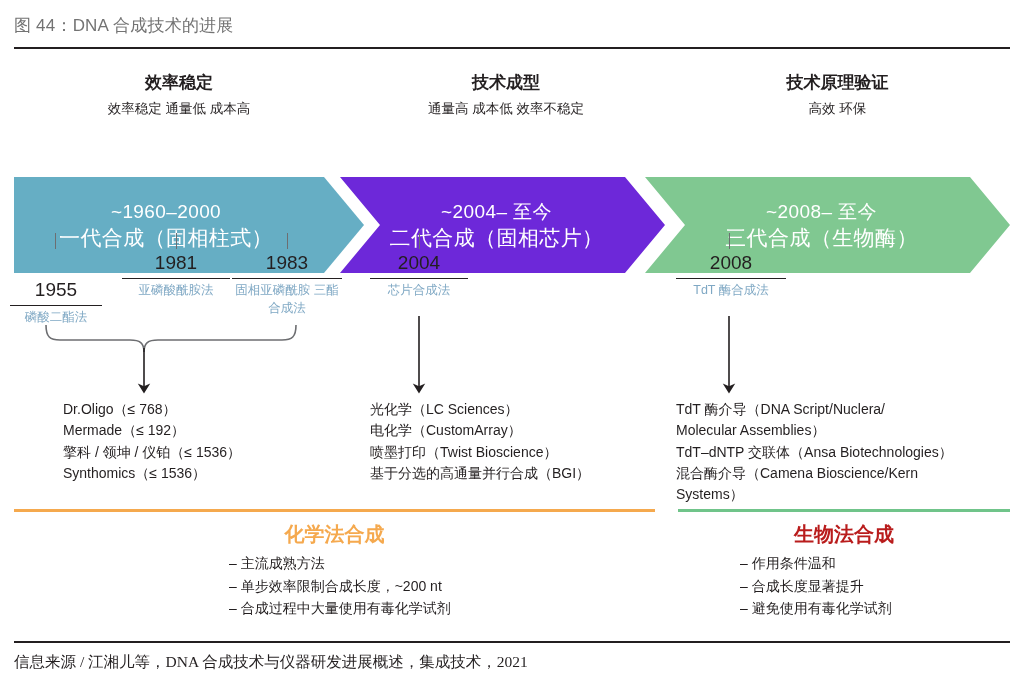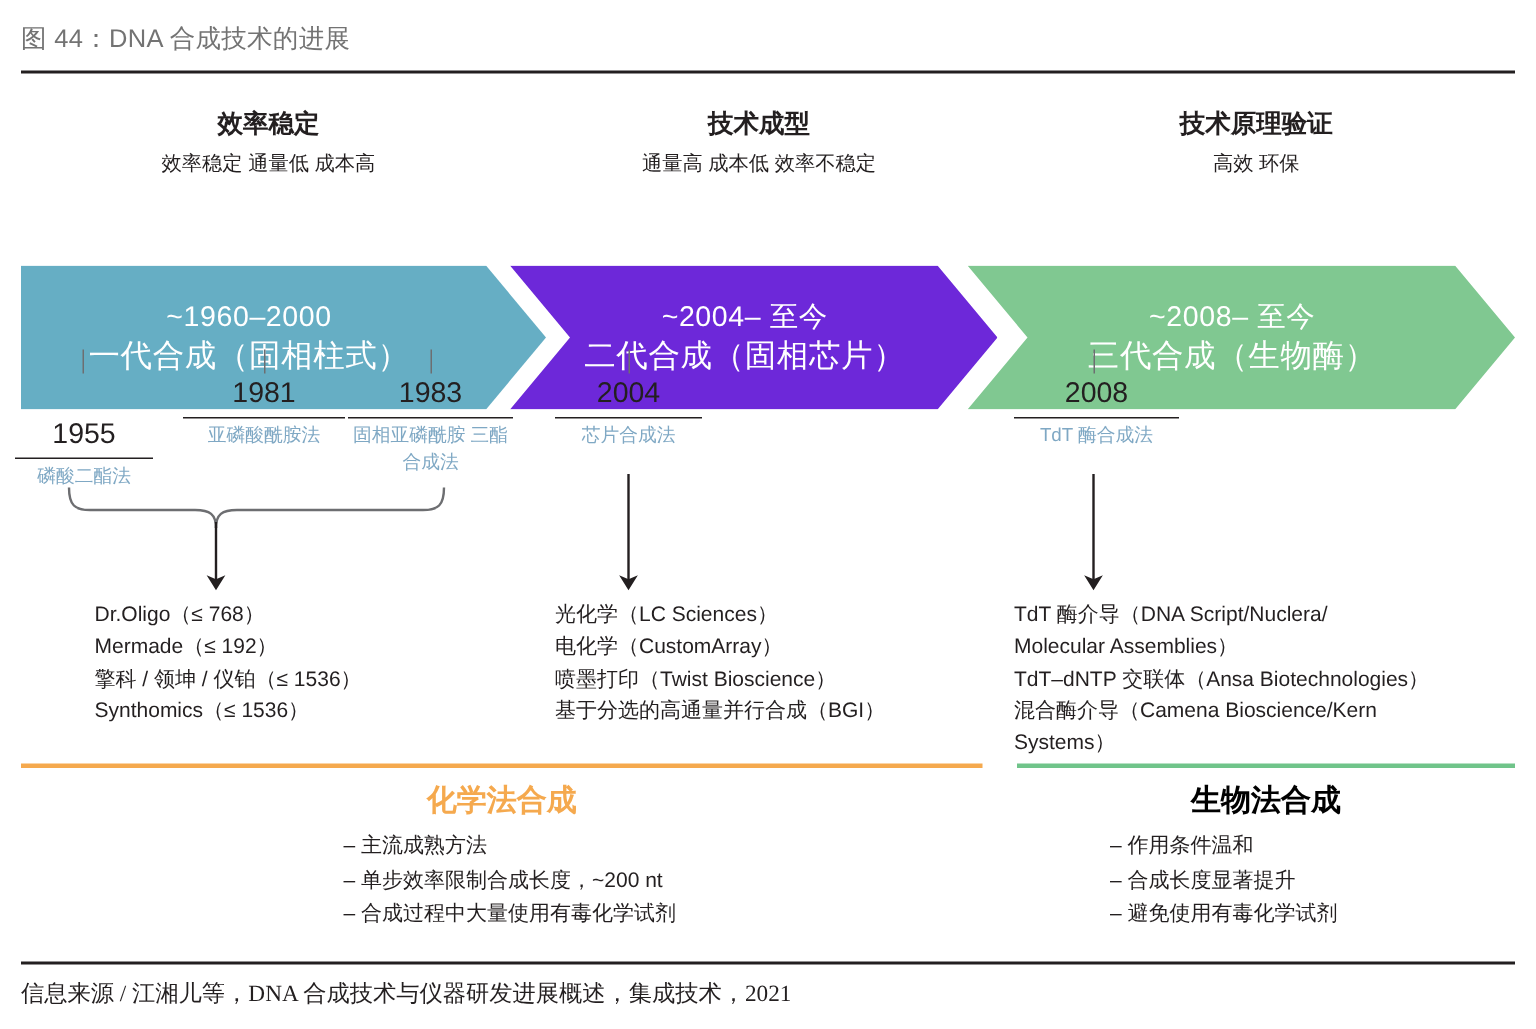--- a/index.html
+++ b/index.html
@@ -201,21 +201,21 @@
   <div class="s-title" style="color:#f5a94e; text-align:center; margin-bottom:4px;">化学法合成</div>
   <div style="padding-left:215px;">
     <div class="s-line">– 主流成熟方法</div>
     <div class="s-line">– 单步效率限制合成长度，~200 nt</div>
     <div class="s-line">– 合成过程中大量使用有毒化学试剂</div>
   </div>
 </div>
 
 <div class="sum-rule" style="left:678px; top:509px; width:332px; background:#70c48a;"></div>
 <div class="sum-block" style="left:678px; top:520px; width:332px;">
-  <div class="s-title" style="color:#000000; text-align:center; margin-bottom:4px;">生物法合成</div>
+  <div class="s-title" style="color:#b91c1c; text-align:center; margin-bottom:4px;">生物法合成</div>
   <div style="padding-left:62px;">
     <div class="s-line">– 作用条件温和</div>
     <div class="s-line">– 合成长度显著提升</div>
     <div class="s-line">– 避免使用有毒化学试剂</div>
   </div>
 </div>
 
 <div class="rule-bot"></div>
 <div class="footer">信息来源 / 江湘儿等，DNA 合成技术与仪器研发进展概述，集成技术，2021</div>
 

